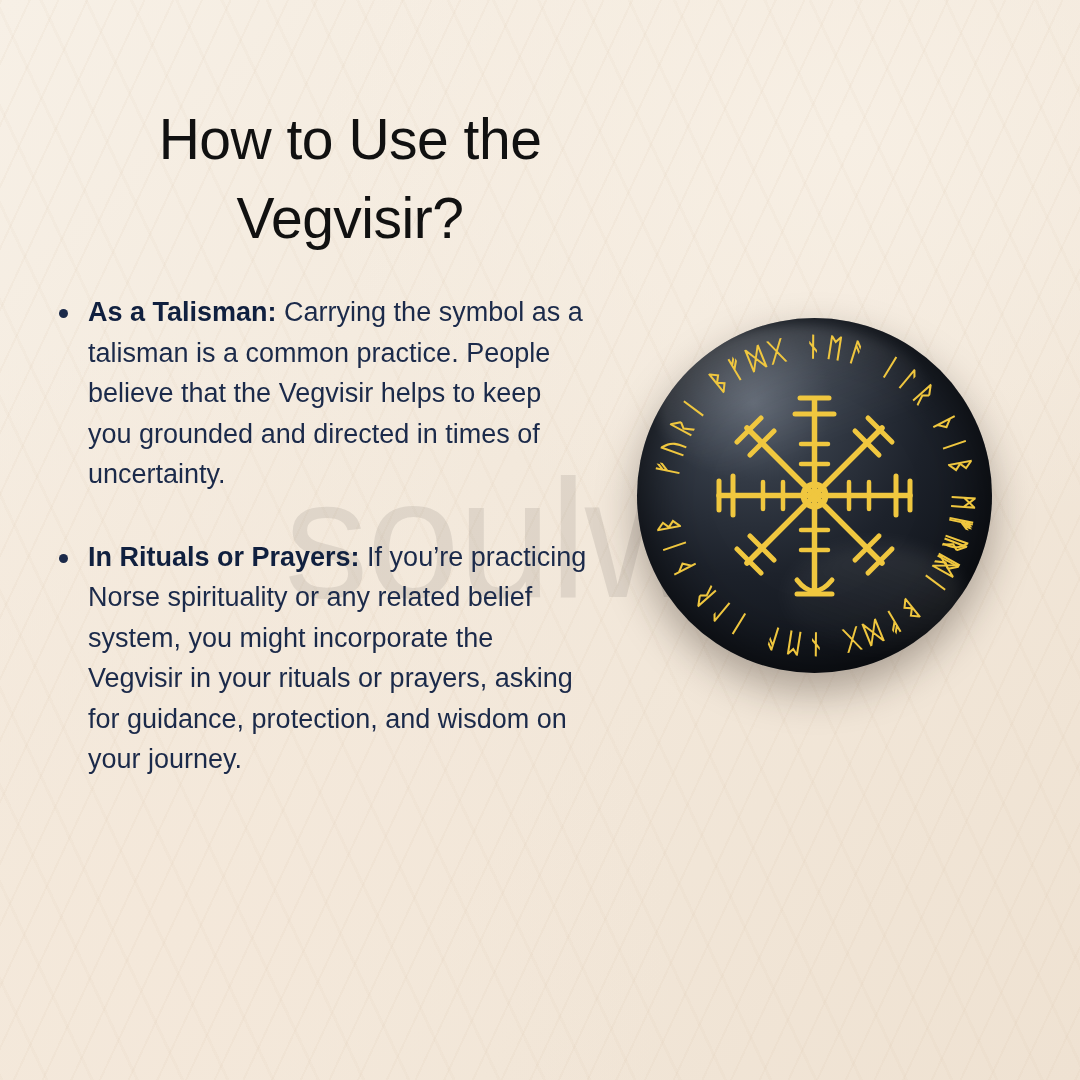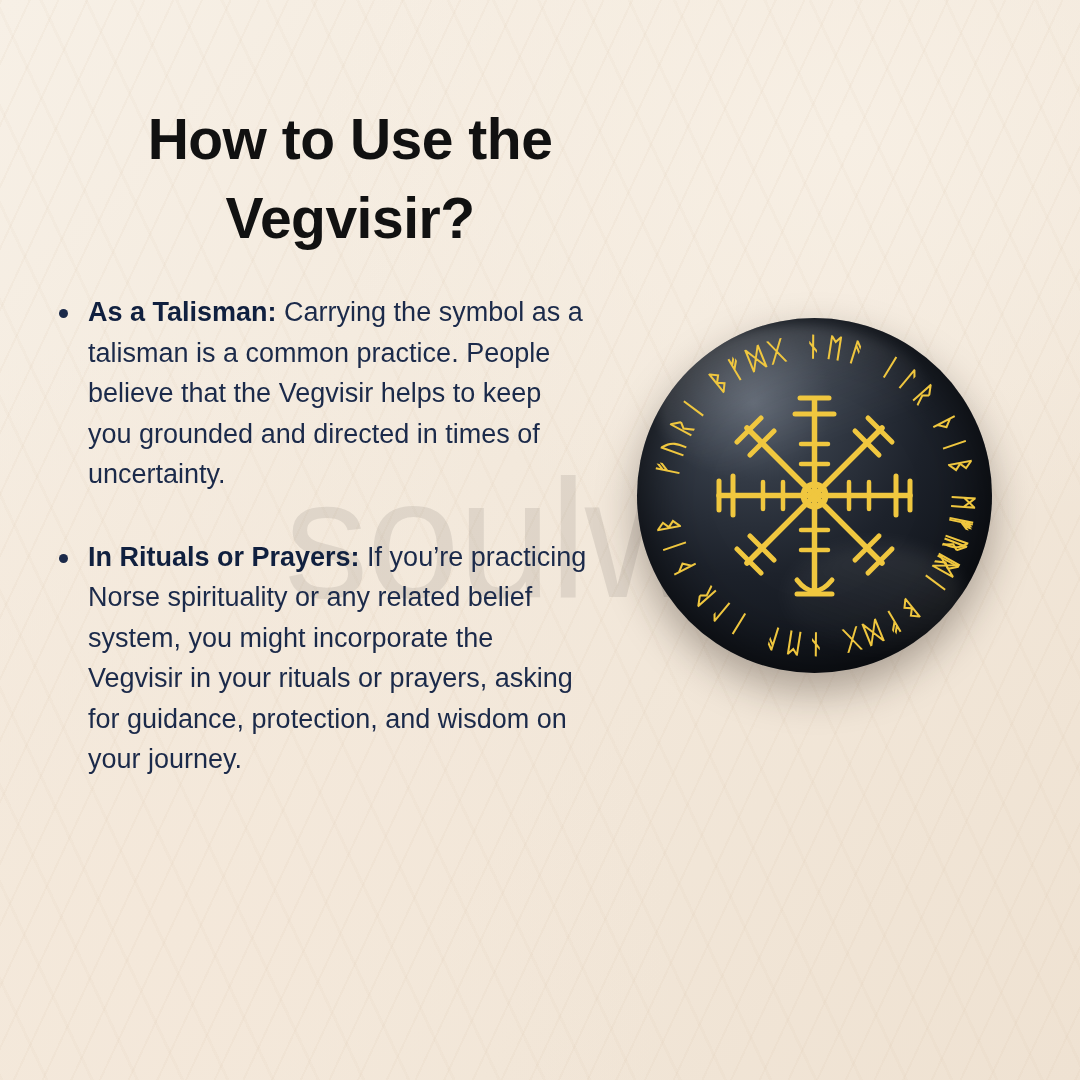--- a/index.html
+++ b/index.html
@@ -52,21 +52,21 @@
   }
 
   .title {
     position: absolute;
     left: 70px;
     top: 100px;
     width: 560px;
     text-align: center;
     font-size: 57px;
     line-height: 1.38;
-    font-weight: 700;
+    font-weight: 400;
     color: #111111;
     letter-spacing: -0.5px;
   }
 
   .bullets {
     position: absolute;
     left: 48px;
     top: 292px;
     width: 540px;
   }

